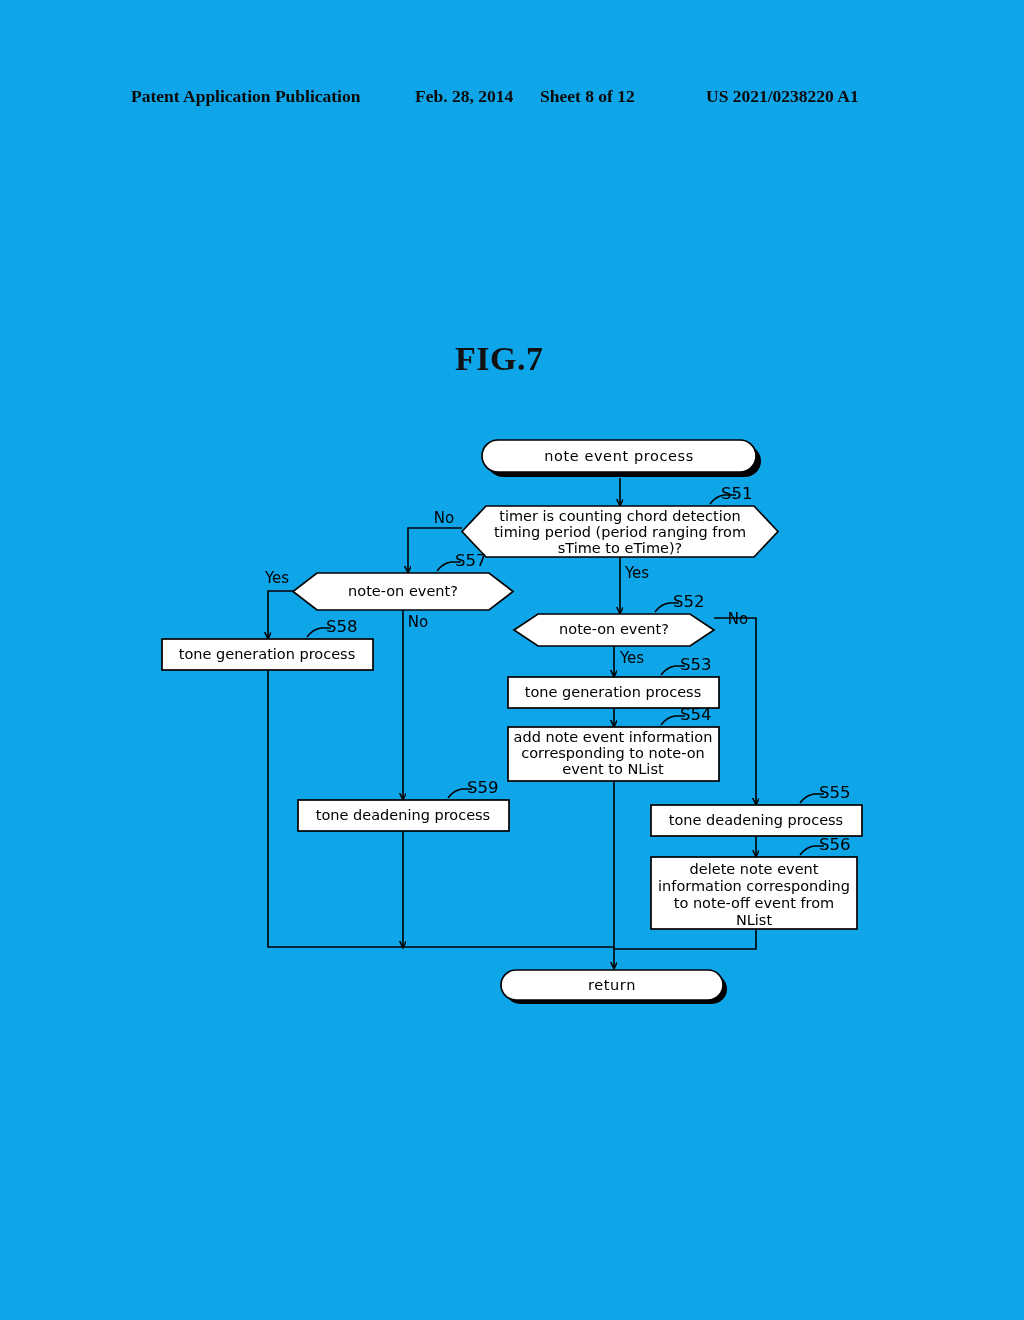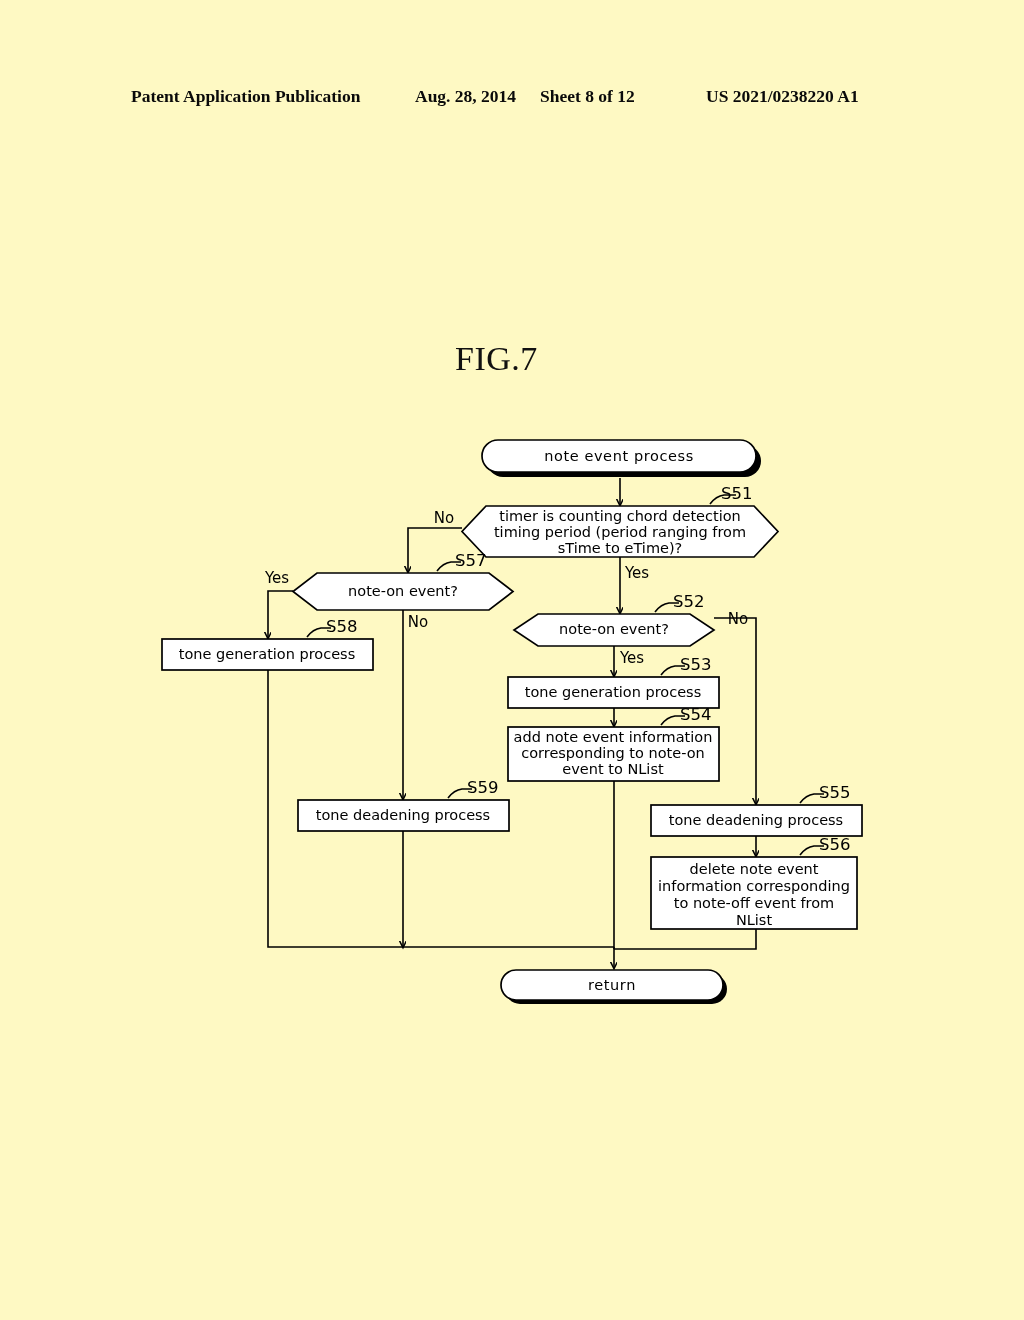--- a/index.html
+++ b/index.html
@@ -13,21 +13,21 @@
     position: relative;
     font-family: "Liberation Sans", sans-serif;
     color: #000000;
     overflow: hidden;
   }
   #page {
     position: absolute;
     left: 0; top: 0;
     width: 1024px;
     height: 1320px;
-    background: #fef9c3;
+    background: #0ea5e9;
   }
   .header {
     position: absolute;
     left: 0;
     top: 86px;
     width: 1024px;
     height: 26px;
     display: flex;
     align-items: baseline;
     font-family: "Liberation Serif", serif;
@@ -55,21 +55,21 @@
     position: absolute;
     left: 706px;
     white-space: nowrap;
   }
   .fig-title {
     position: absolute;
     left: 455px;
     top: 340px;
     font-family: "Liberation Serif", serif;
     font-size: 34px;
-    font-weight: normal;
+    font-weight: bold;
     letter-spacing: 0.5px;
     color: #111;
   }
   svg.flow {
     position: absolute;
     left: 0;
     top: 0;
     width: 1024px;
     height: 1320px;
   }
@@ -119,21 +119,21 @@
     fill: none;
   }
 </style>
 </head>
 <body>
 
 <div id="page">
 
   <div class="header">
     <span class="hdr-pub">Patent Application Publication</span>
-    <span class="hdr-date">Aug. 28, 2014</span>
+    <span class="hdr-date">Feb. 28, 2014</span>
     <span class="hdr-sheet">Sheet 8 of 12</span>
     <span class="hdr-num">US 2021/0238220 A1</span>
   </div>
 
   <div class="fig-title">FIG.7</div>
 
   <svg class="flow" viewBox="0 0 1024 1320">
     <defs>
       <marker id="arrow" markerWidth="10" markerHeight="10" refX="6.2" refY="3.4" orient="auto" markerUnits="userSpaceOnUse">
         <path d="M0,0 L7,3.4 L0,6.8" fill="none" stroke="#000" stroke-width="1.5"></path>

